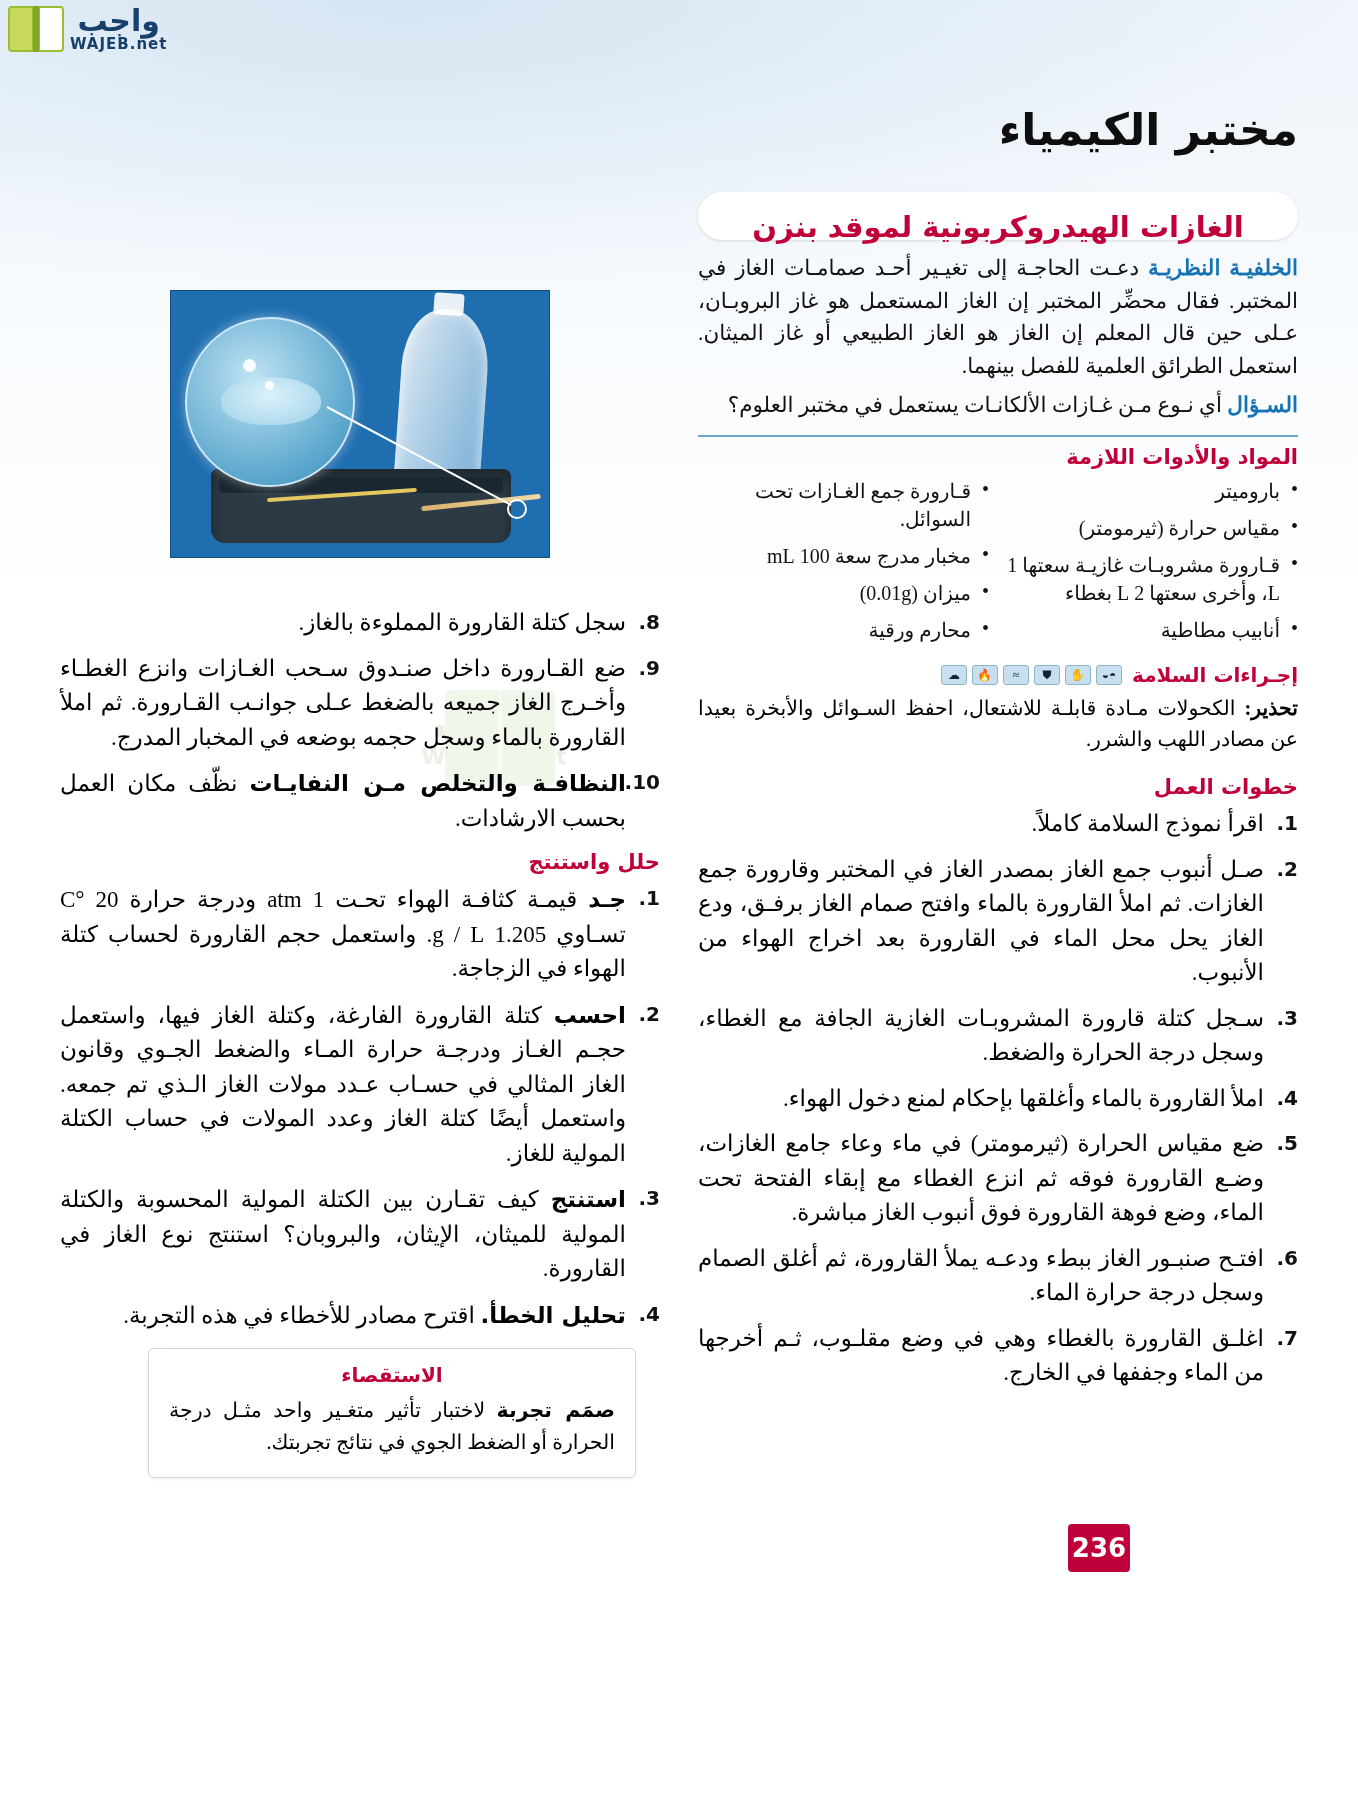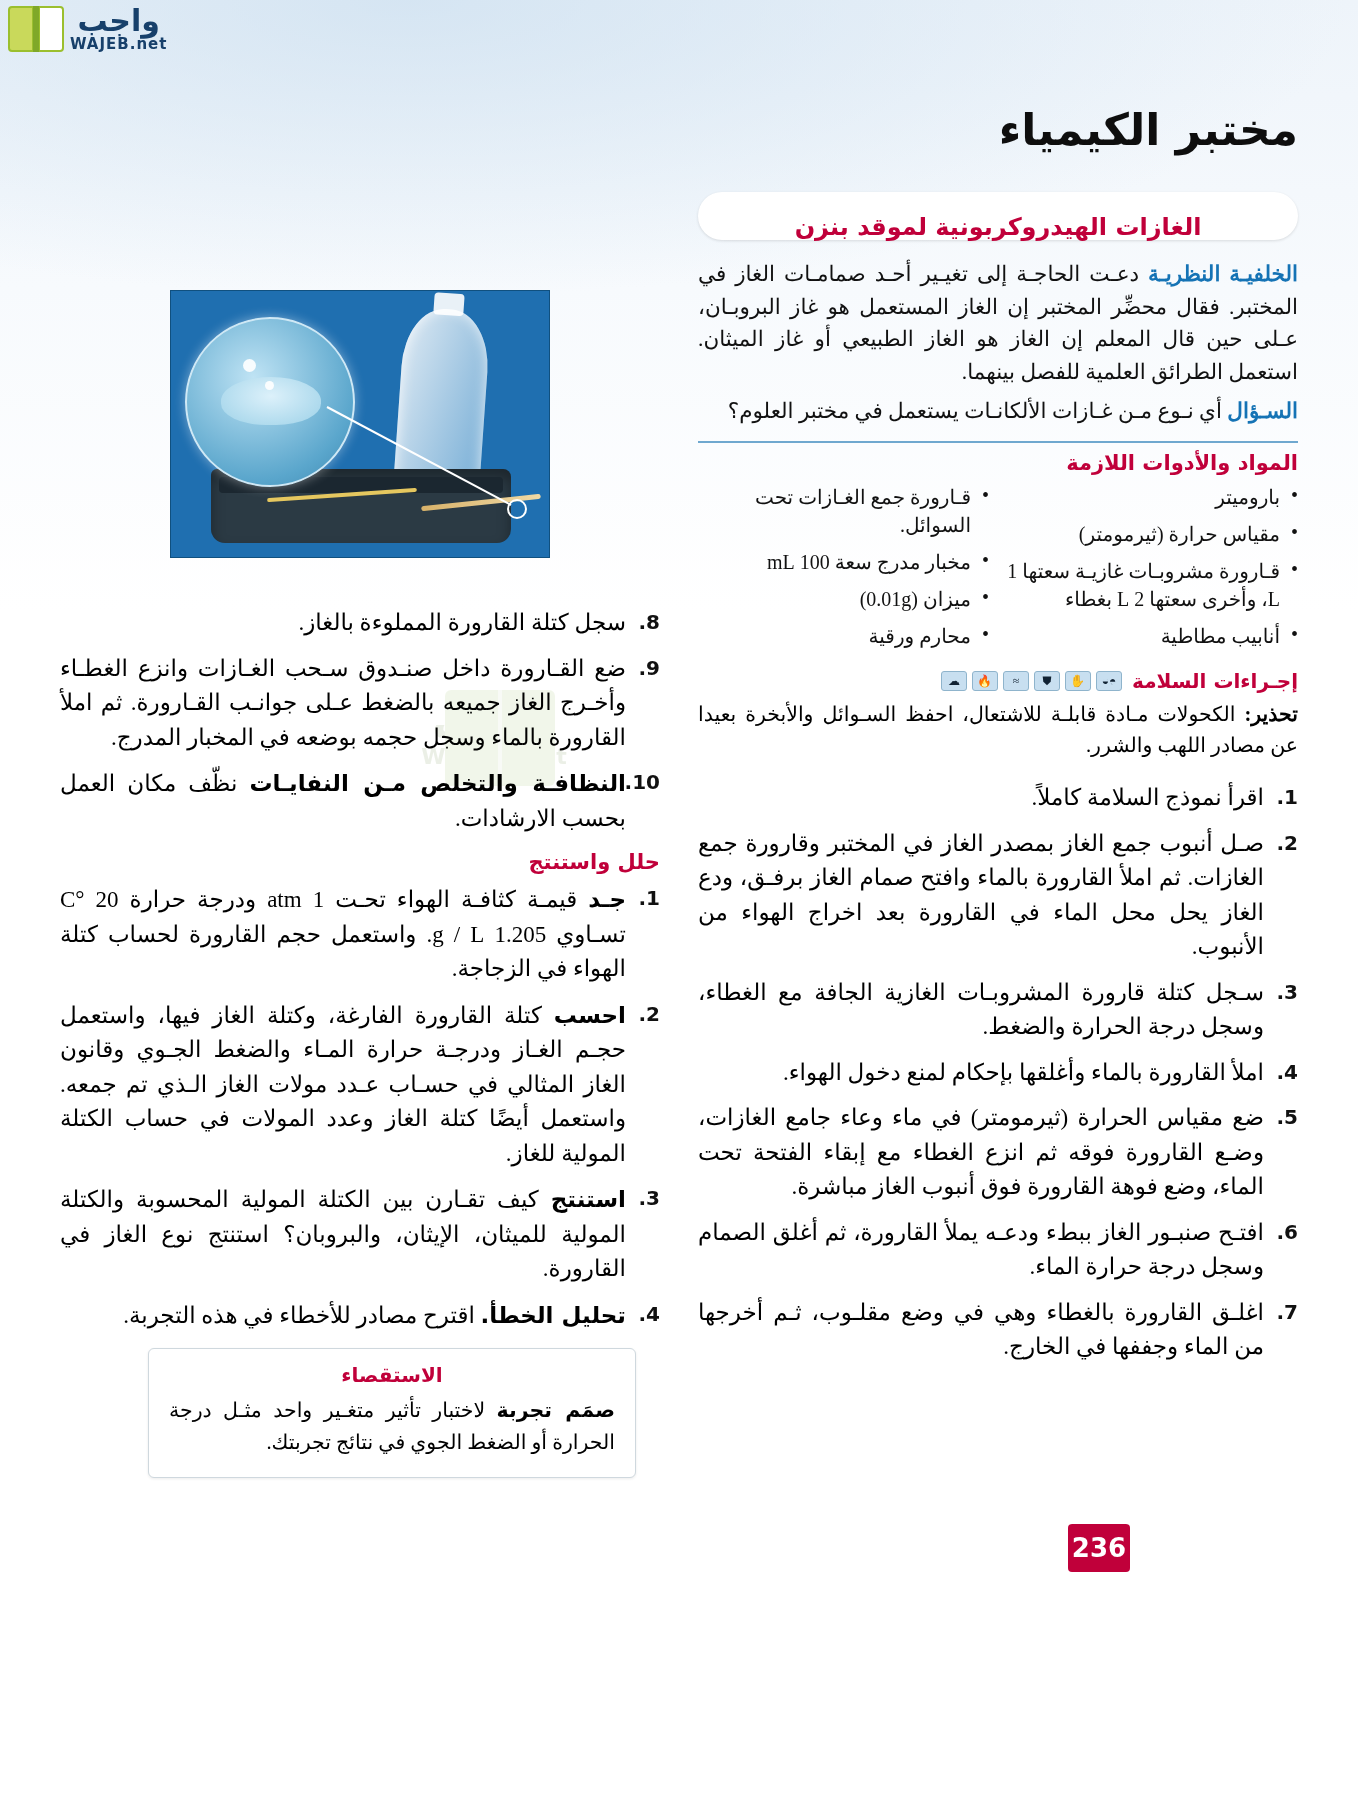--- a/index.html
+++ b/index.html
@@ -57,26 +57,26 @@
     font-family:"DejaVu Sans", sans-serif;
     font-weight:bold; font-size:44px; color:#0e0e0e; letter-spacing:-1px;
   }
   .subtitle-bar{
     position:absolute; top:192px; right:60px; width:600px; height:48px;
     background:#ffffff; border-radius:26px;
     box-shadow:0 1px 3px rgba(0,0,0,.12);
     display:flex; align-items:center; justify-content:center;
   }
   .subtitle-bar span{
-    font-family:"DejaVu Sans", sans-serif; font-weight:bold; font-size:24px; color:#c0003a;margin-top:21px;
+    font-family:"DejaVu Sans", sans-serif; font-weight:bold; font-size:29px; color:#c0003a;margin-top:21px;
   }
 
   
   .col-right{
-    position:absolute; top:258px; right:60px; width:600px;
+    position:absolute; top:252px; right:60px; width:600px;
     text-align:justify; direction:rtl;
   }
   .para{ font-size:21.5px; line-height:1.52; color:#111; margin:0 0 6px; text-align:justify; }
   .lead{ color:#1573b5; font-weight:bold; }
   .lead-q{ color:#1573b5; font-weight:bold; }
   .rule{
     border-top:2px solid #6fa8cf; margin:14px 0 8px; width:100%;
   }
   .sec-head{
     font-family:"DejaVu Sans", sans-serif;
@@ -292,20 +292,21 @@
       <span class="ic">⛊</span>
       <span class="ic">≈</span>
       <span class="ic">🔥</span>
       <span class="ic">☁</span>
     </span>
   </div>
   <p class="warn">
     <b>تحذير:</b><span> الكحولات مـادة قابلـة للاشتعال، احفظ السـوائل والأبخرة بعيدا عن مصادر اللهب والشرر.</span>
   </p>
 
+  <div class="sec-head" style="margin-top:12px;">خطوات العمل</div>
   <ol class="steps start1">
     <li>اقرأ نموذج السلامة كاملاً.</li>
     <li>صـل أنبوب جمع الغاز بمصدر الغاز في المختبر وقارورة جمع الغازات. ثم املأ القارورة بالماء وافتح صمام الغاز برفـق، ودع الغاز يحل محل الماء في القارورة بعد اخراج الهواء من الأنبوب.</li>
     <li>سـجل كتلة قارورة المشروبـات الغازية الجافة مع الغطاء، وسجل درجة الحرارة والضغط.</li>
     <li>املأ القارورة بالماء وأغلقها بإحكام لمنع دخول الهواء.</li>
     <li>ضع مقياس الحرارة (ثيرمومتر) في ماء وعاء جامع الغازات، وضـع القارورة فوقه ثم انزع الغطاء مع إبقاء الفتحة تحت الماء، وضع فوهة القارورة فوق أنبوب الغاز مباشرة.</li>
     <li>افتـح صنبـور الغاز ببطء ودعـه يملأ القارورة، ثم أغلق الصمام وسجل درجة حرارة الماء.</li>
     <li>اغلـق القارورة بالغطاء وهي في وضع مقلـوب، ثـم أخرجها من الماء وجففها في الخارج.</li>
   </ol>
 </div>

